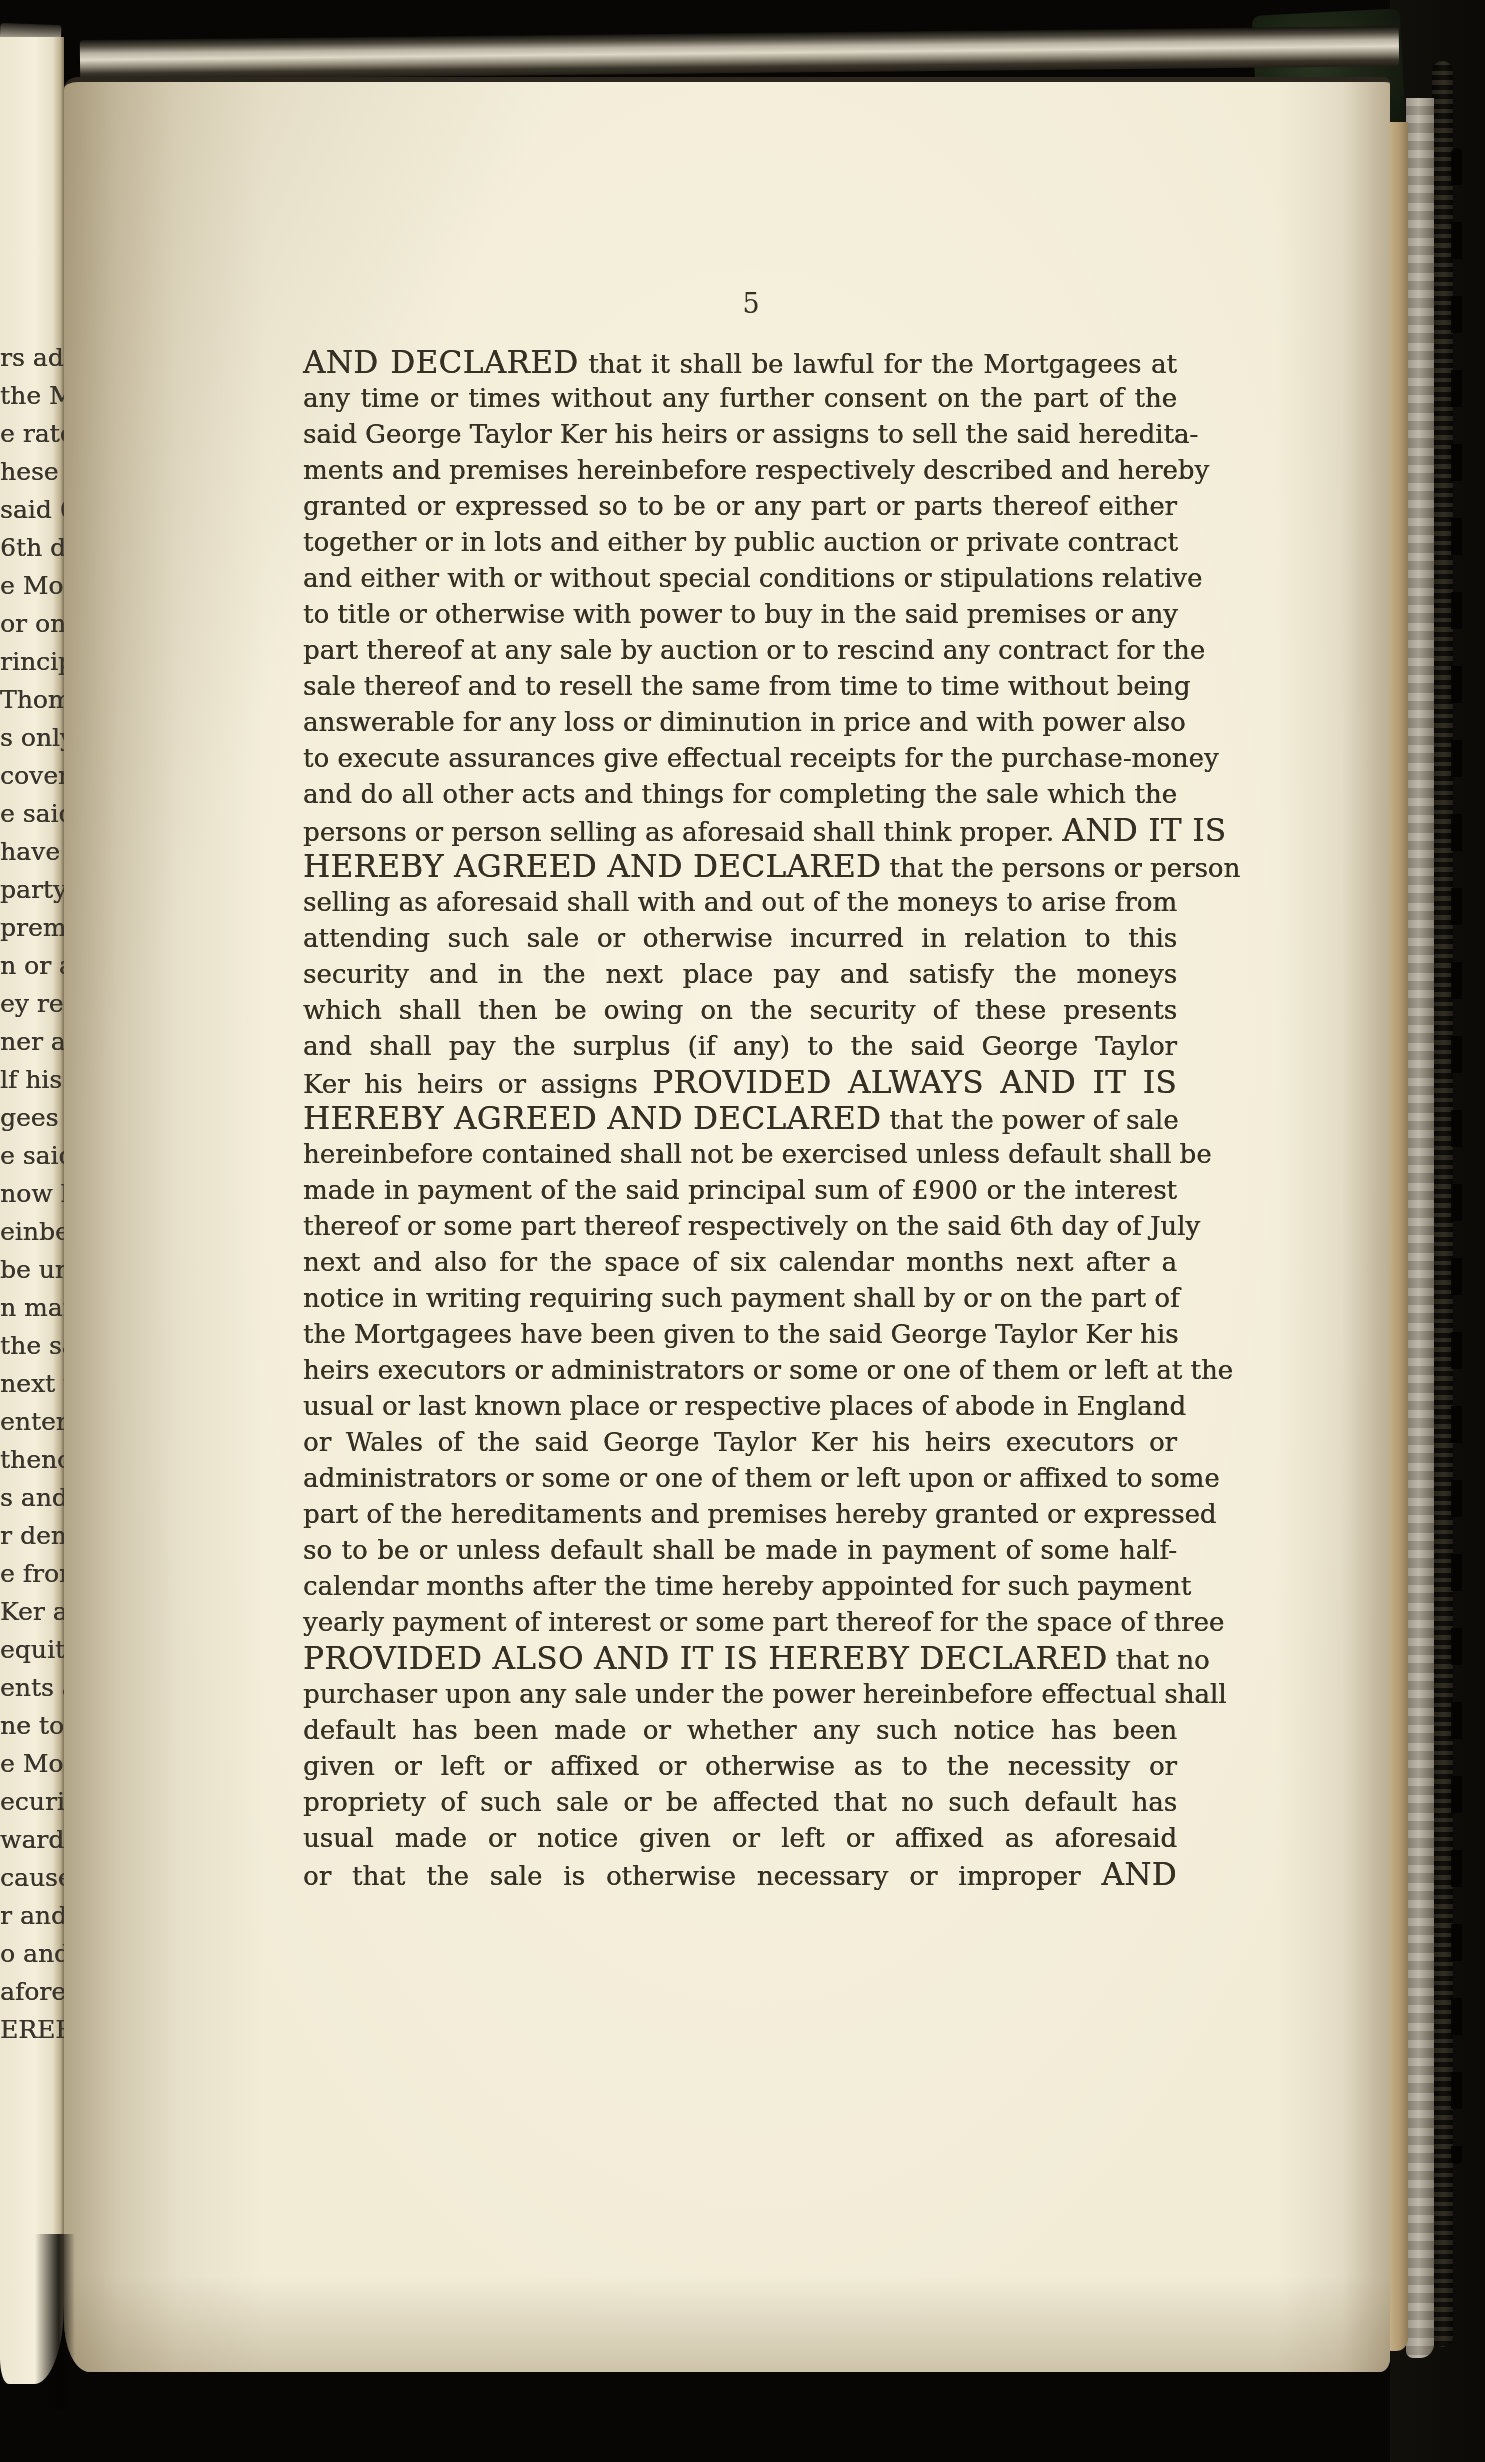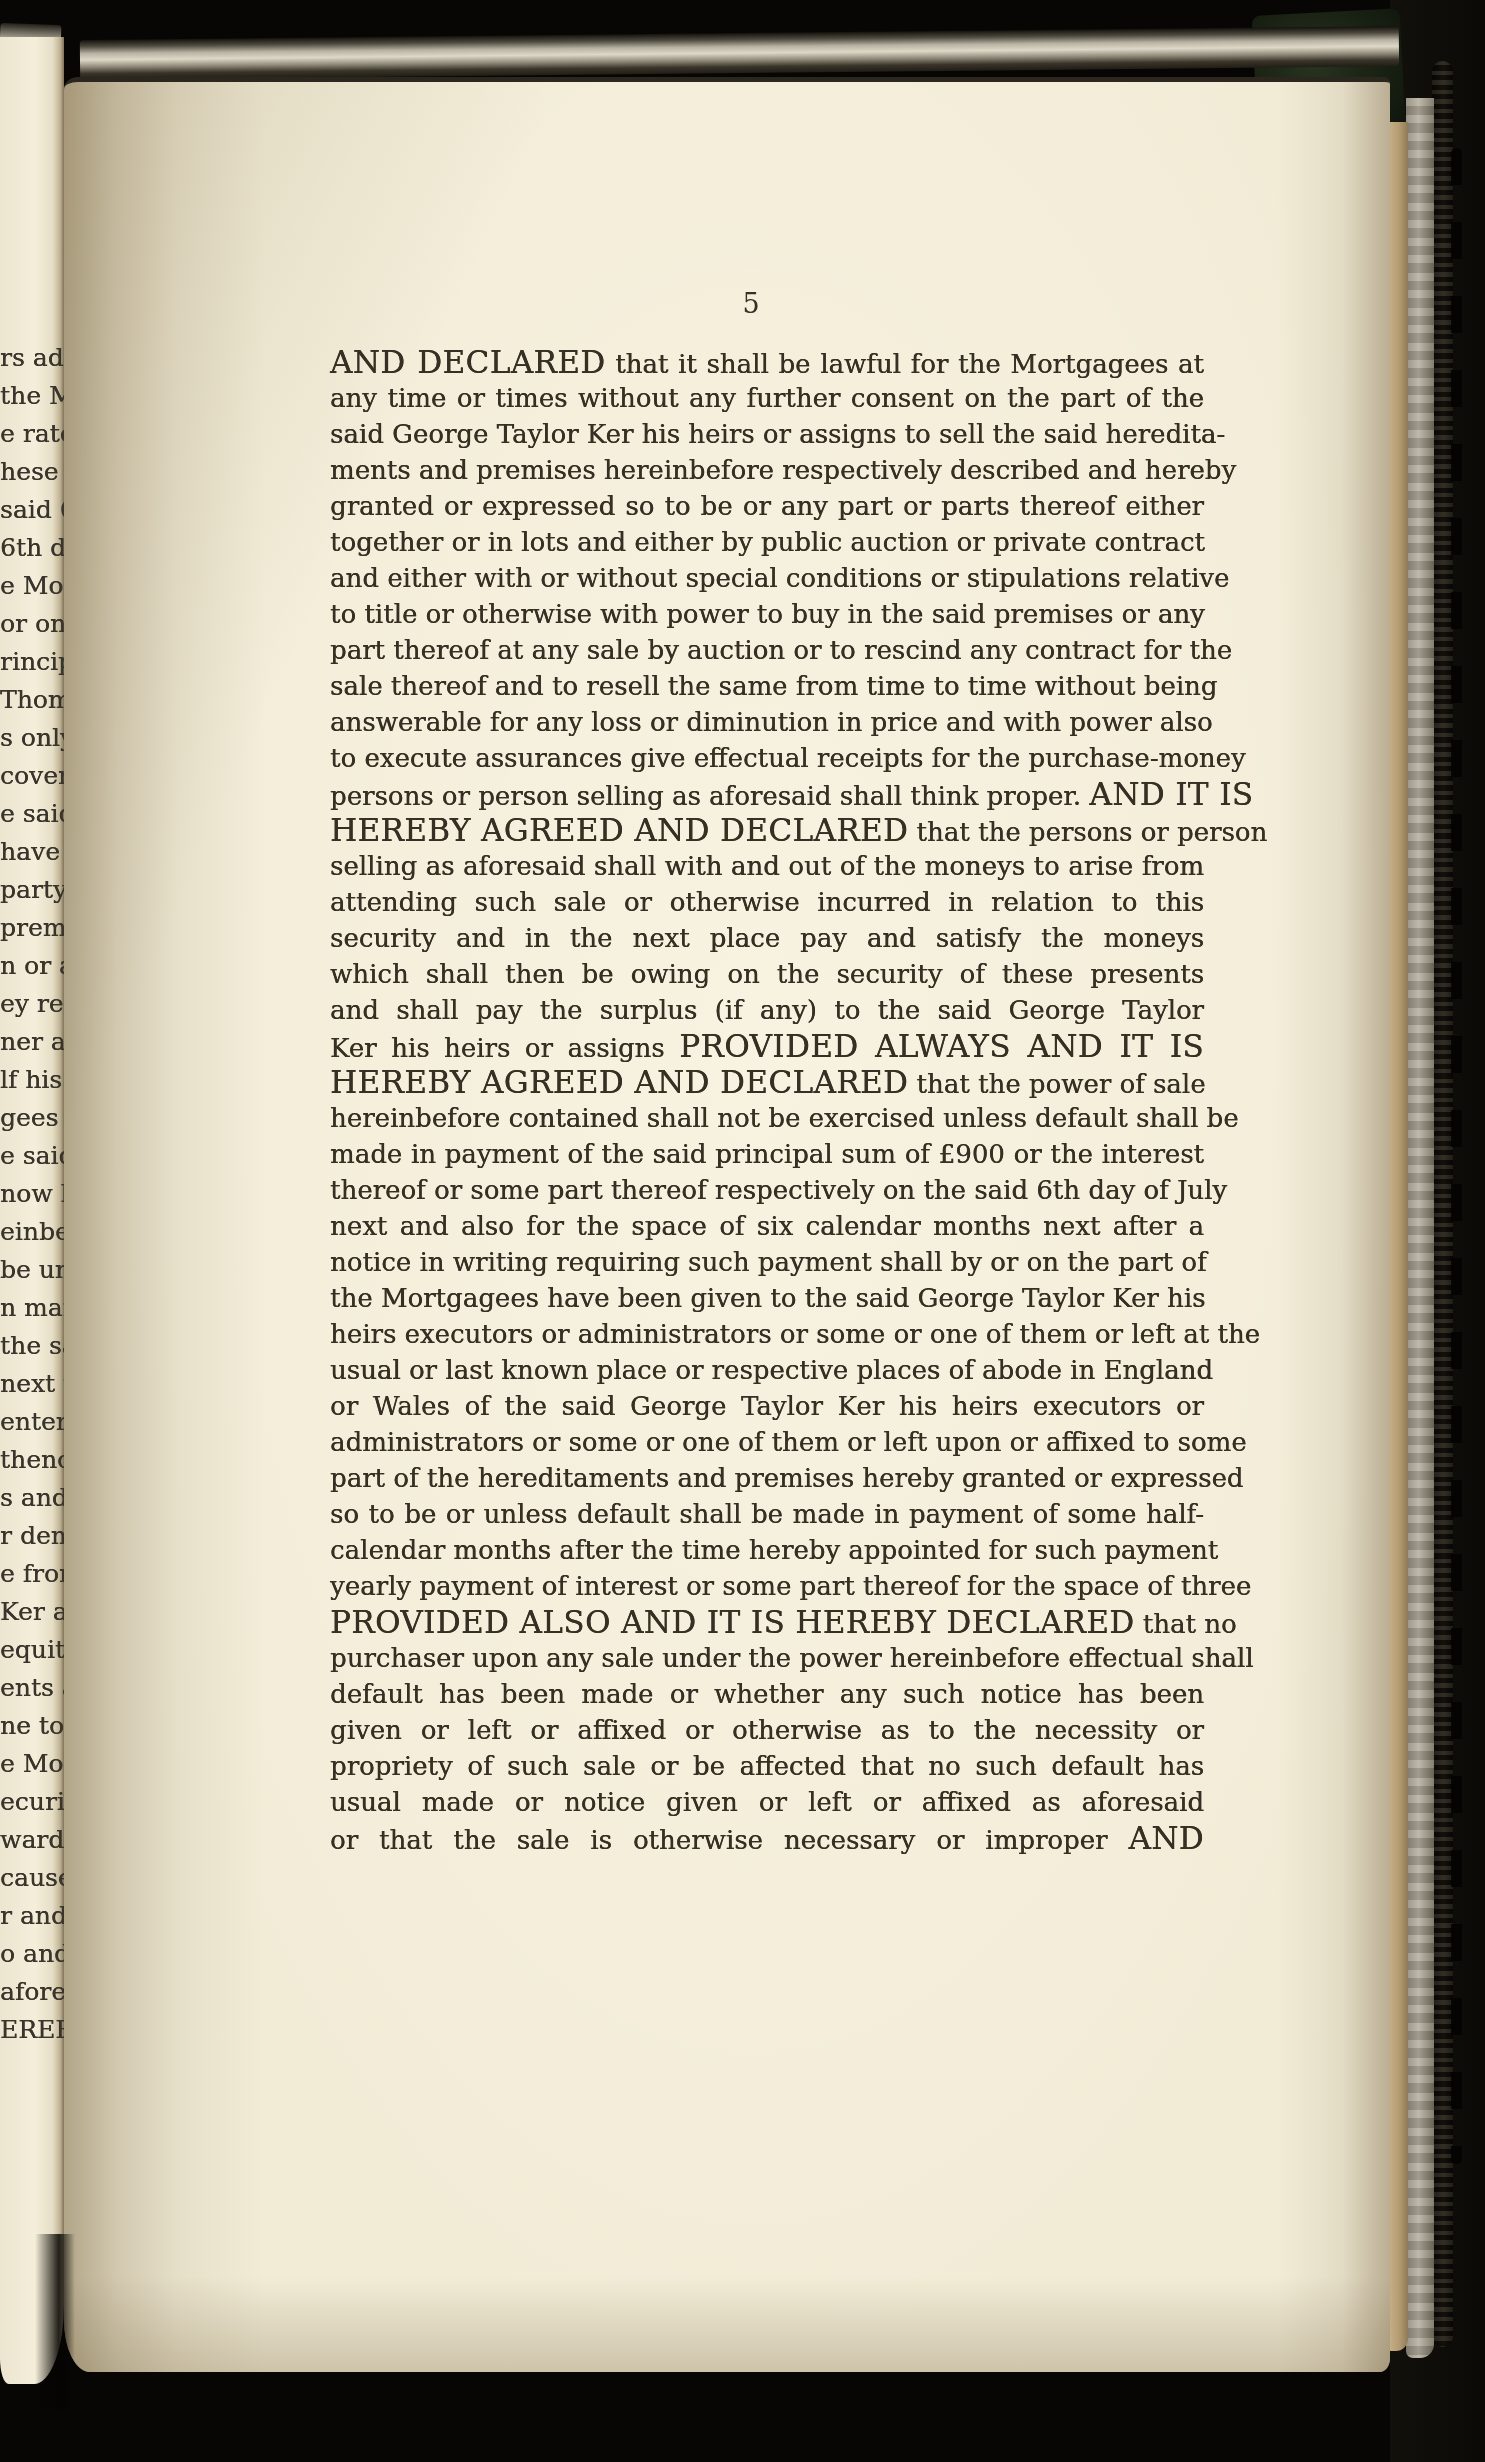--- a/index.html
+++ b/index.html
@@ -45,21 +45,21 @@
     border-top:5.2px solid #2b271e;
     background:
       linear-gradient(115deg, rgba(125,105,65,.22) 0px, rgba(125,105,65,.10) 209px, rgba(125,105,65,0) 454px),
       linear-gradient(to right, rgba(124,106,70,.55) 0px, rgba(124,106,70,.28) 52px, rgba(124,106,70,.10) 113px, rgba(124,106,70,0) 201px),
       linear-gradient(to left, rgba(118,98,64,.45) 0px, rgba(118,98,64,.12) 48px, rgba(118,98,64,0) 113px),
       linear-gradient(to top, rgba(120,102,66,.30) 0px, rgba(120,102,66,0) 96px),
       radial-gradient(ellipse at 52% 42%, rgba(255,251,238,.45), rgba(255,251,238,0) 72%),
       var(--paper,#f2ecd7);}
   .page-number{position:absolute;left:661px;top:206px;width:52px;text-align:center;
     font-size:27px;color:var(--ink,#362f24);}
-  .text-block{position:absolute;left:266px;top:262px;width:874px;}
+  .text-block{position:absolute;left:239px;top:262px;width:874px;}
   .doc-line{height:36px;line-height:36px;font-size:26px;color:var(--ink,#362f24);
     text-align:justify;text-align-last:justify;white-space:nowrap;
     text-shadow:0.3px 0 0 currentColor;}
   .doc-line .caps{font-size:31px;letter-spacing:0.4px;}
   
   .edge-tan{position:absolute;left:1386px;top:122px;width:22px;height:2229px;z-index:3;
     border-radius:0 0 12.2px 5.2px;
     background:linear-gradient(to right,#cbb68f,var(--edge_tan,#b49b72) 60%,#8f7a57);}
   .edge-gray{position:absolute;left:1406px;top:98px;width:28px;height:2260px;z-index:2;
     border-radius:0 0 14px 7px;
@@ -95,20 +95,21 @@
         <div class="doc-line">said George Taylor Ker his heirs or assigns to sell the said heredita-</div>
         <div class="doc-line">ments and premises hereinbefore respectively described and hereby</div>
         <div class="doc-line">granted or expressed so to be or any part or parts thereof either</div>
         <div class="doc-line">together or in lots and either by public auction or private contract</div>
         <div class="doc-line">and either with or without special conditions or stipulations relative</div>
         <div class="doc-line">to title or otherwise with power to buy in the said premises or any</div>
         <div class="doc-line">part thereof at any sale by auction or to rescind any contract for the</div>
         <div class="doc-line">sale thereof and to resell the same from time to time without being</div>
         <div class="doc-line">answerable for any loss or diminution in price and with power also</div>
         <div class="doc-line">to execute assurances give effectual receipts for the purchase-money</div>
+        <div class="doc-line">and do all other acts and things for completing the sale which the</div>
         <div class="doc-line">persons or person selling as aforesaid shall think proper. <span class="caps">AND IT IS</span></div>
         <div class="doc-line"><span class="caps">HEREBY AGREED AND DECLARED</span> that the persons or person</div>
         <div class="doc-line">selling as aforesaid shall with and out of the moneys to arise from</div>
         <div class="doc-line">attending such sale or otherwise incurred in relation to this</div>
         <div class="doc-line">security and in the next place pay and satisfy the moneys</div>
         <div class="doc-line">which shall then be owing on the security of these presents</div>
         <div class="doc-line">and shall pay the surplus (if any) to the said George Taylor</div>
         <div class="doc-line">Ker his heirs or assigns <span class="caps">PROVIDED ALWAYS AND IT IS</span></div>
         <div class="doc-line"><span class="caps">HEREBY AGREED AND DECLARED</span> that the power of sale</div>
         <div class="doc-line">hereinbefore contained shall not be exercised unless default shall be</div>

